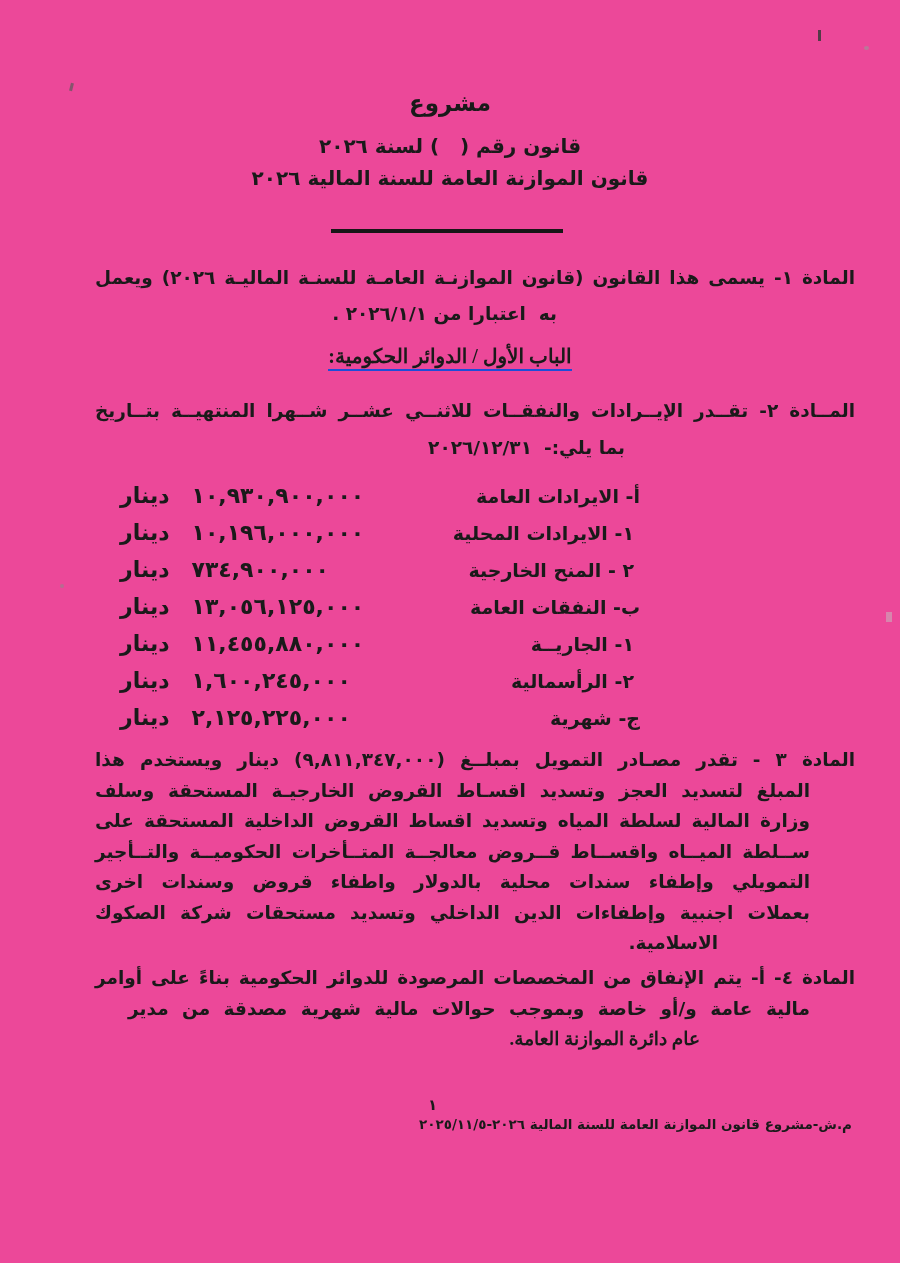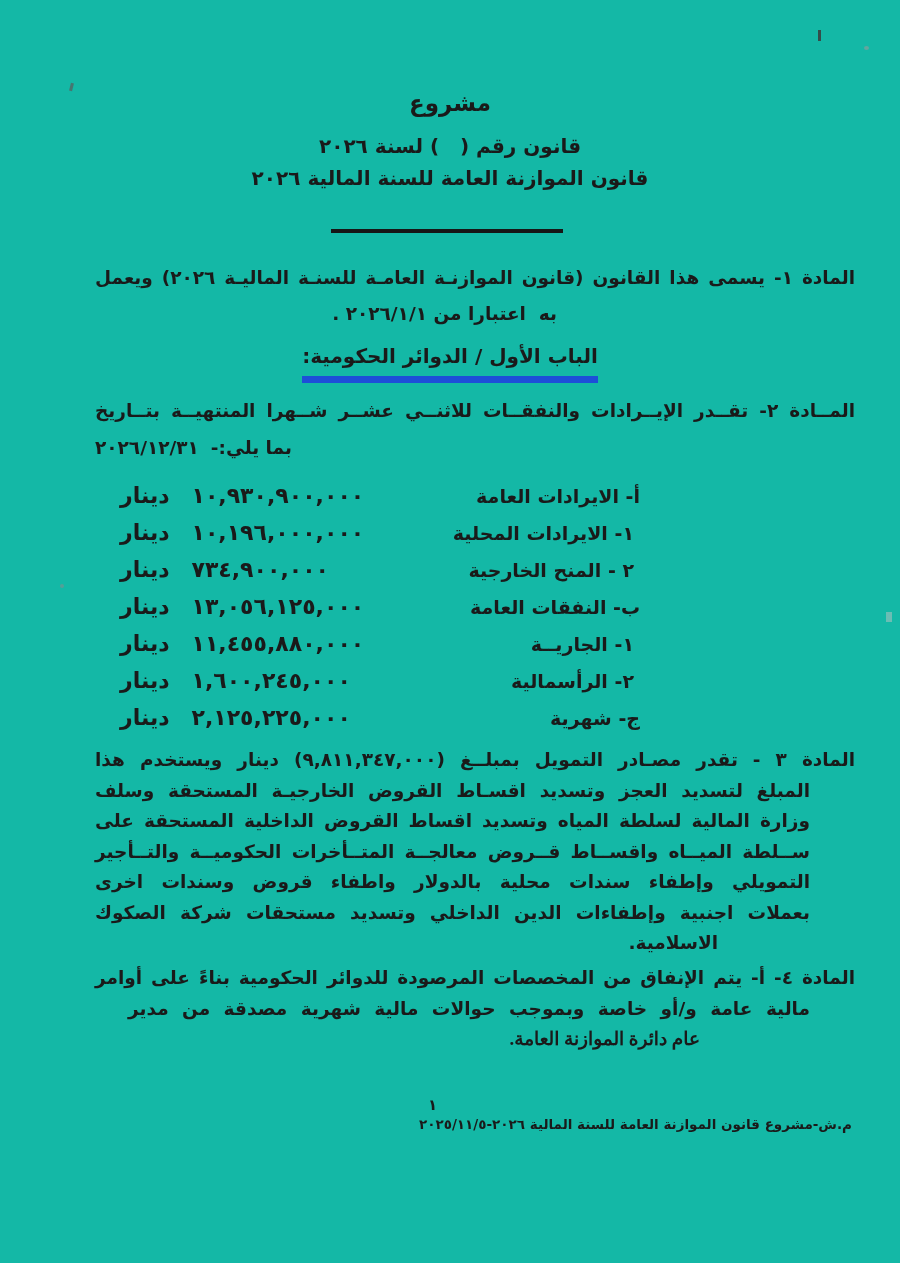--- a/index.html
+++ b/index.html
@@ -1,41 +1,41 @@
 <!DOCTYPE html>
 <html lang="ar"><head>
 <meta charset="utf-8">
 <style>
   * { margin:0; padding:0; box-sizing:border-box; }
   html,body { background:#e8e8e8; }
   .page {
     position:relative; width:900px; height:1263px;
-    background:#14b8a6; color:#1a1a1a; overflow:hidden;
+    background:#ec4899; color:#1a1a1a; overflow:hidden;
     font-family:"DejaVu Sans", sans-serif; font-weight:bold;
     direction:rtl; margin:0 auto;
   }
   .abs { position:absolute; }
 
   
   .title-block { top:90px; left:0; right:0; text-align:center; }
   .title-main { font-size:23px; margin-bottom:18px; }
   .title-sub  { font-size:20px; margin-bottom:8px; }
   .title-rule { top:229px; left:331px; width:232px; height:4px; background:#161616; }
 
   
   .para { right:45px; width:760px; font-size:18.5px; }
   .jline { text-align:justify; text-align-last:justify; }
   .article-1 { top:260px; line-height:36px; }
   .a1-l2 { text-align:right; padding-left:0; margin-left:200px; margin-right:298px; white-space:nowrap; }
 
   .section-heading { top:344px; left:0; right:0; text-align:center; font-size:20px; }
-  .section-heading span { border-bottom:7px solid #1d4ed8; padding-bottom:8px; }
+  .section-heading span { border-bottom:2px solid #1d4ed8; padding-bottom:2px;font-family:Liberation Serif, serif; }
 
   .article-2 { top:392px; line-height:37px; }
-  .a2-l2 { direction:ltr; display:flex; gap:12px; margin-right:230px; white-space:nowrap; }
+  .a2-l2 { direction:ltr; display:flex; justify-content:flex-end; gap:12px; margin-right:230px; white-space:nowrap; }
 
   
   .budget-table { top:477px; left:95px; width:545px; }
   .bt-row { display:flex; flex-direction:row; height:37px; align-items:center; }
   .bt-label { width:215px; text-align:right; font-size:19px; }
   .bt-row.sub .bt-label { padding-right:6px; }
   .bt-amount { flex:1; direction:ltr; display:flex; justify-content:flex-start; gap:22px; padding-left:25px; font-size:22px; white-space:nowrap; }
 
   .article-3 { top:745px; line-height:30.5px; }
   .a3-indent { margin-right:45px; }

